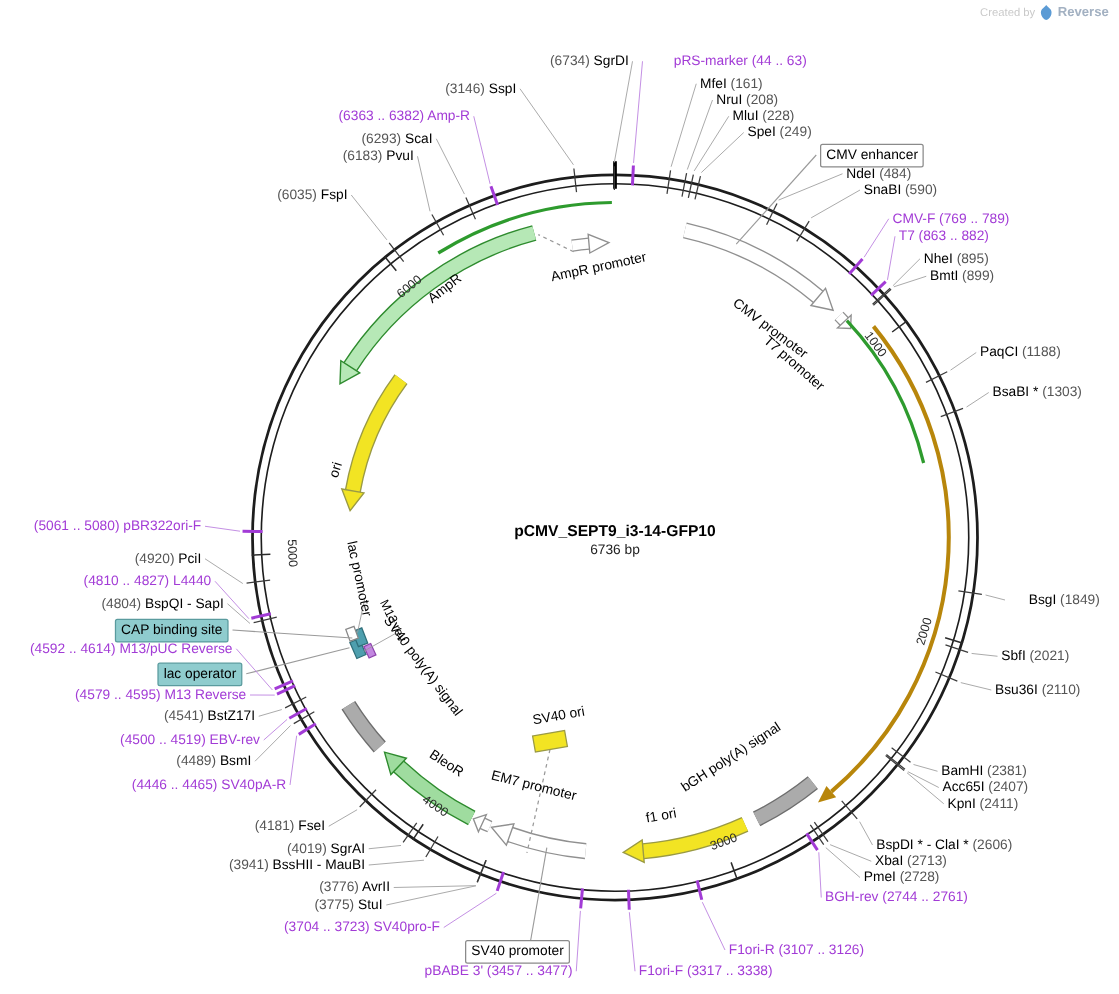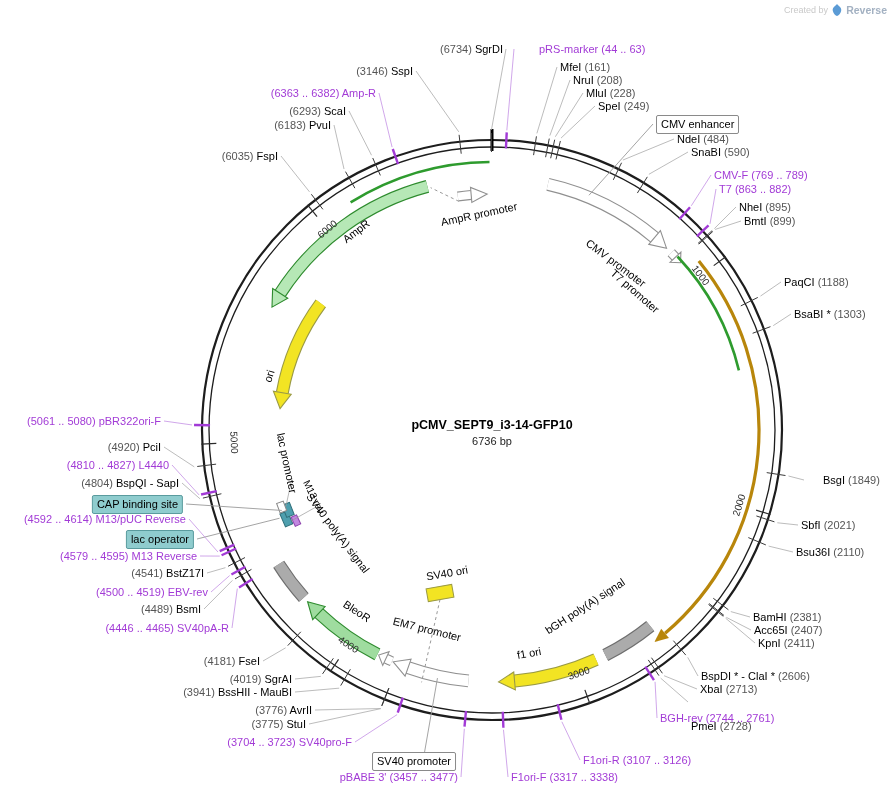--- a/index.html
+++ b/index.html
@@ -202,21 +202,21 @@
       <div class="slabel enzyme" style="left: 784px; top: 276px;"><span class="name">PaqCI</span><span class="pos"> (1188)</span></div>
       <div class="slabel enzyme" style="left: 794px; top: 308px;"><span class="name">BsaBI *</span><span class="pos"> (1303)</span></div>
       <div class="slabel enzyme" style="left: 807px; top: 474px; margin-left: 16px;"><span class="name">BsgI</span><span class="pos"> (1849)</span></div>
       <div class="slabel enzyme" style="left: 801px; top: 519px;"><span class="name">SbfI</span><span class="pos"> (2021)</span></div>
       <div class="slabel enzyme" style="left: 796px; top: 546px;"><span class="name">Bsu36I</span><span class="pos"> (2110)</span></div>
       <div class="slabel enzyme" style="left: 753px; top: 611px;"><span class="name">BamHI</span><span class="pos"> (2381)</span></div>
       <div class="slabel enzyme" style="left: 754px; top: 624px;"><span class="name">Acc65I</span><span class="pos"> (2407)</span></div>
       <div class="slabel enzyme" style="left: 758px; top: 637px;"><span class="name">KpnI</span><span class="pos"> (2411)</span></div>
       <div class="slabel enzyme" style="left: 701px; top: 670px;"><span class="name">BspDI * - ClaI *</span><span class="pos"> (2606)</span></div>
       <div class="slabel enzyme" style="left: 700px; top: 683px;"><span class="name">XbaI</span><span class="pos"> (2713)</span></div>
-      <div class="slabel enzyme" style="left: 691px; top: 696px; margin-top: 24px;"><span class="name">PmeI</span><span class="pos"> (2728)</span></div>
+      <div class="slabel enzyme" style="left: 691px; top: 696px;"><span class="name">PmeI</span><span class="pos"> (2728)</span></div>
       <div class="slabel primer" style="left: 660px; top: 712px;"><span class="name">BGH-rev</span><span class="pos"> (2744 .. 2761)</span></div>
       <div class="slabel primer" style="left: 583px; top: 754px;"><span class="name">F1ori-R</span><span class="pos"> (3107 .. 3126)</span></div>
       <div class="slabel primer" style="left: 511px; top: 771px;"><span class="name">F1ori-F</span><span class="pos"> (3317 .. 3338)</span></div>
       <div class="slabel primer end" style="left: 458px; top: 771px;"><span class="name">pBABE 3'</span><span class="pos"> (3457 .. 3477)</span></div>
       <div class="slabel boxed end" style="left: 420px; top: 752px; margin-left: 36px;">SV40 promoter</div>
       <div class="slabel primer end" style="left: 352px; top: 736px;"><span class="pos">(3704 .. 3723) </span><span class="name">SV40pro-F</span></div>
       <div class="slabel enzyme end" style="left: 306px; top: 718px;"><span class="pos">(3775) </span><span class="name">StuI</span></div>
       <div class="slabel enzyme end" style="left: 312px; top: 704px;"><span class="pos">(3776) </span><span class="name">AvrII</span></div>
       <div class="slabel enzyme end" style="left: 292px; top: 686px;"><span class="pos">(3941) </span><span class="name">BssHII - MauBI</span></div>
       <div class="slabel enzyme end" style="left: 292px; top: 673px;"><span class="pos">(4019) </span><span class="name">SgrAI</span></div>

